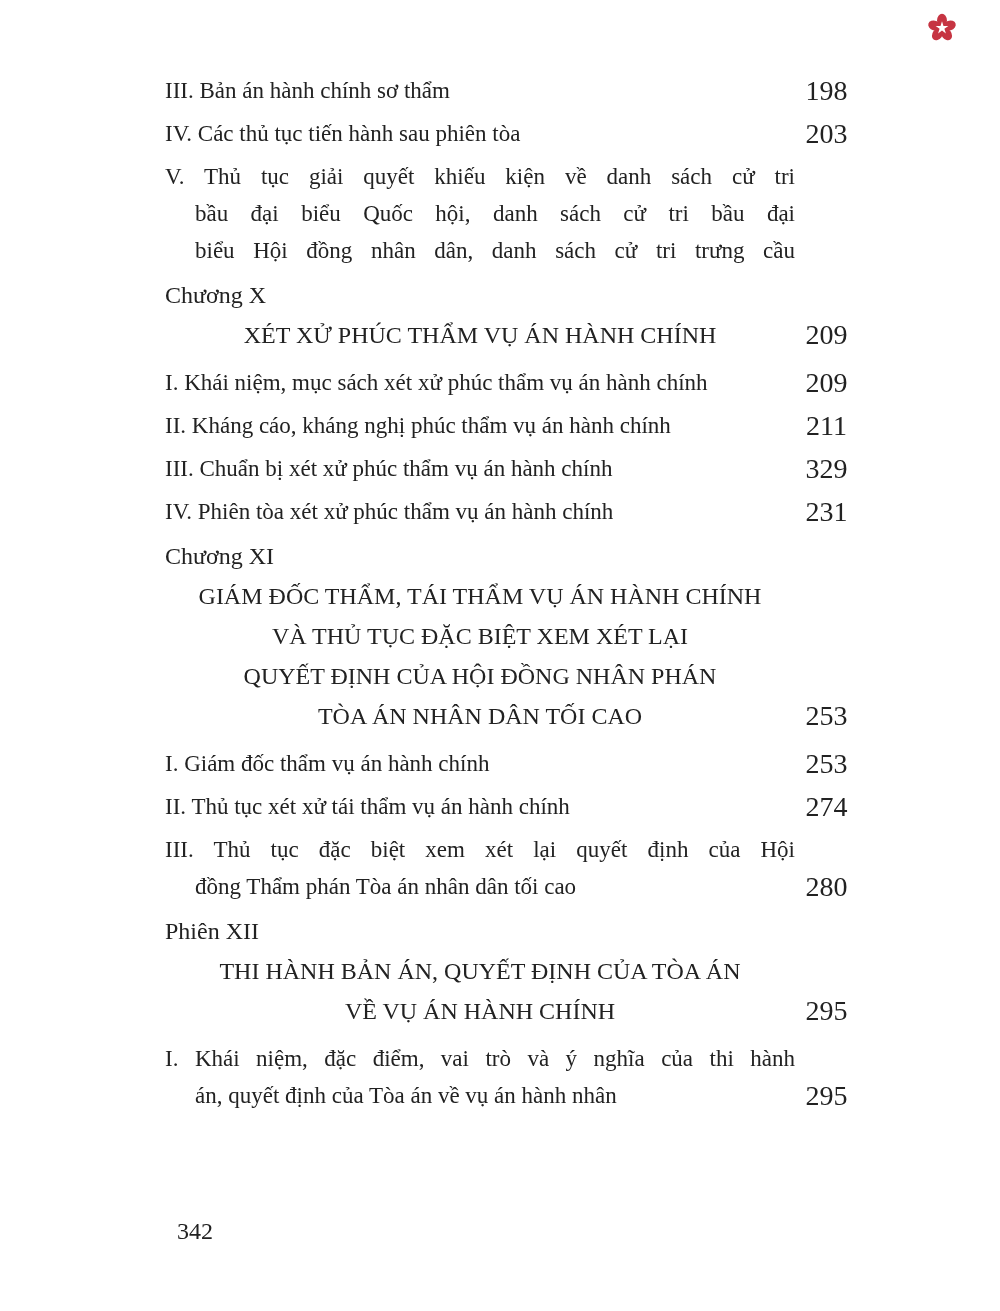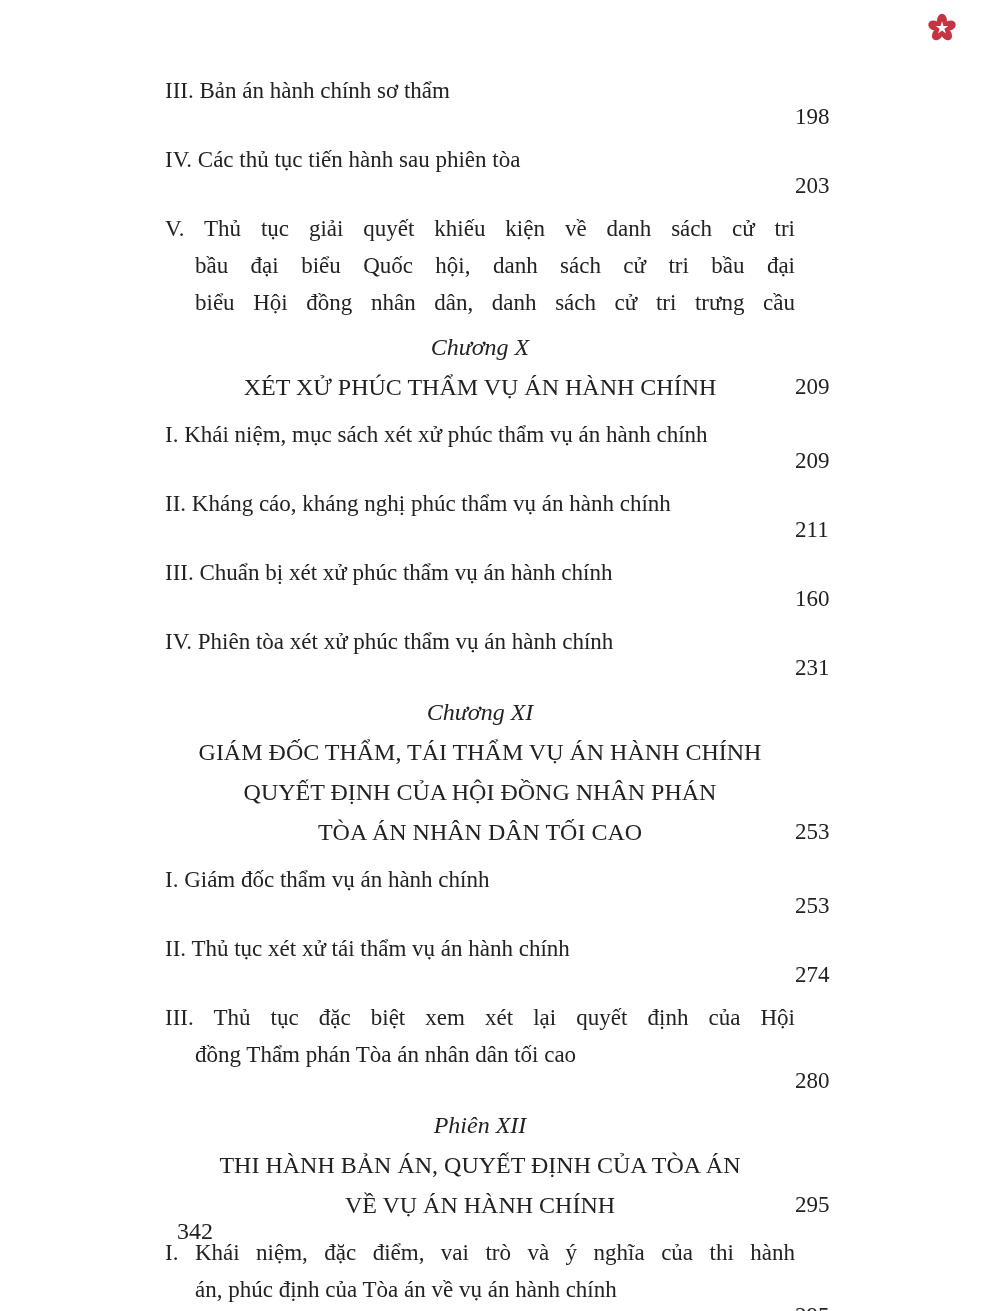--- a/index.html
+++ b/index.html
@@ -28,26 +28,24 @@
   .line { line-height: 37px; }
   .just {
     width: 630px;
     text-align: justify;
     text-align-last: justify;
     text-justify: inter-word;
   }
   .cont { padding-left: 30px; }
   .lastline { display: flex; }
   .lastline .txt { width: 630px; white-space: nowrap; overflow: visible; }
-  .pg { width: 63px; text-align: left; font-size: 23px; margin-top: 26px; }
+  .pg { width: 63px; text-align: center; font-size: 28px; }
   .toc-chapter { margin-top: 5px; margin-bottom: 9px; font-size: 24px; }
   .ch-label {
     width: 630px;
-    text-align: center;
-    font-style: italic;
     line-height: 40px;
   }
   .ch-row { position: relative; line-height: 40px; }
   .ch-row .ct { width: 630px; text-align: center; white-space: nowrap; }
   .ch-row .pg.abs { position: absolute; right: 0; bottom: 0; }
   .footer-pagenum {
     position: absolute;
     left: 177px;
     top: 1218px;
     font-size: 24px;
@@ -100,33 +98,36 @@
     </div>
     <div class="toc-item">
       <div class="line lastline">
         <span class="txt">II. Kháng cáo, kháng nghị phúc thẩm vụ án hành chính</span>
         <span class="pg">211</span>
       </div>
     </div>
     <div class="toc-item">
       <div class="line lastline">
         <span class="txt">III. Chuẩn bị xét xử phúc thẩm vụ án hành chính</span>
-        <span class="pg">160</span>
+        <span class="pg">329</span>
       </div>
     </div>
     <div class="toc-item">
       <div class="line lastline">
         <span class="txt">IV. Phiên tòa xét xử phúc thẩm vụ án hành chính</span>
         <span class="pg">231</span>
       </div>
     </div>
     <div class="toc-chapter">
       <div class="ch-label">Chương XI</div>
       <div class="ch-row">
         <div class="ct">GIÁM ĐỐC THẨM, TÁI THẨM VỤ ÁN HÀNH CHÍNH</div>
+      </div>
+      <div class="ch-row">
+        <div class="ct">VÀ THỦ TỤC ĐẶC BIỆT XEM XÉT LẠI</div>
       </div>
       <div class="ch-row">
         <div class="ct">QUYẾT ĐỊNH CỦA HỘI ĐỒNG NHÂN PHÁN</div>
       </div>
       <div class="ch-row">
         <div class="ct">TÒA ÁN NHÂN DÂN TỐI CAO</div>
         <span class="pg abs">253</span>
       </div>
     </div>
     <div class="toc-item">
@@ -154,19 +155,19 @@
         <div class="ct">THI HÀNH BẢN ÁN, QUYẾT ĐỊNH CỦA TÒA ÁN</div>
       </div>
       <div class="ch-row">
         <div class="ct">VỀ VỤ ÁN HÀNH CHÍNH</div>
         <span class="pg abs">295</span>
       </div>
     </div>
     <div class="toc-item">
       <div class="line just">I. Khái niệm, đặc điểm, vai trò và ý nghĩa của thi hành</div>
       <div class="line lastline">
-        <span class="txt cont">án, phúc định của Tòa án về vụ án hành chính</span>
+        <span class="txt cont">án, quyết định của Tòa án về vụ án hành nhân</span>
         <span class="pg">295</span>
       </div>
     </div>
   </div>
 
 <div class="footer-pagenum">342</div>
 
 </body></html>

